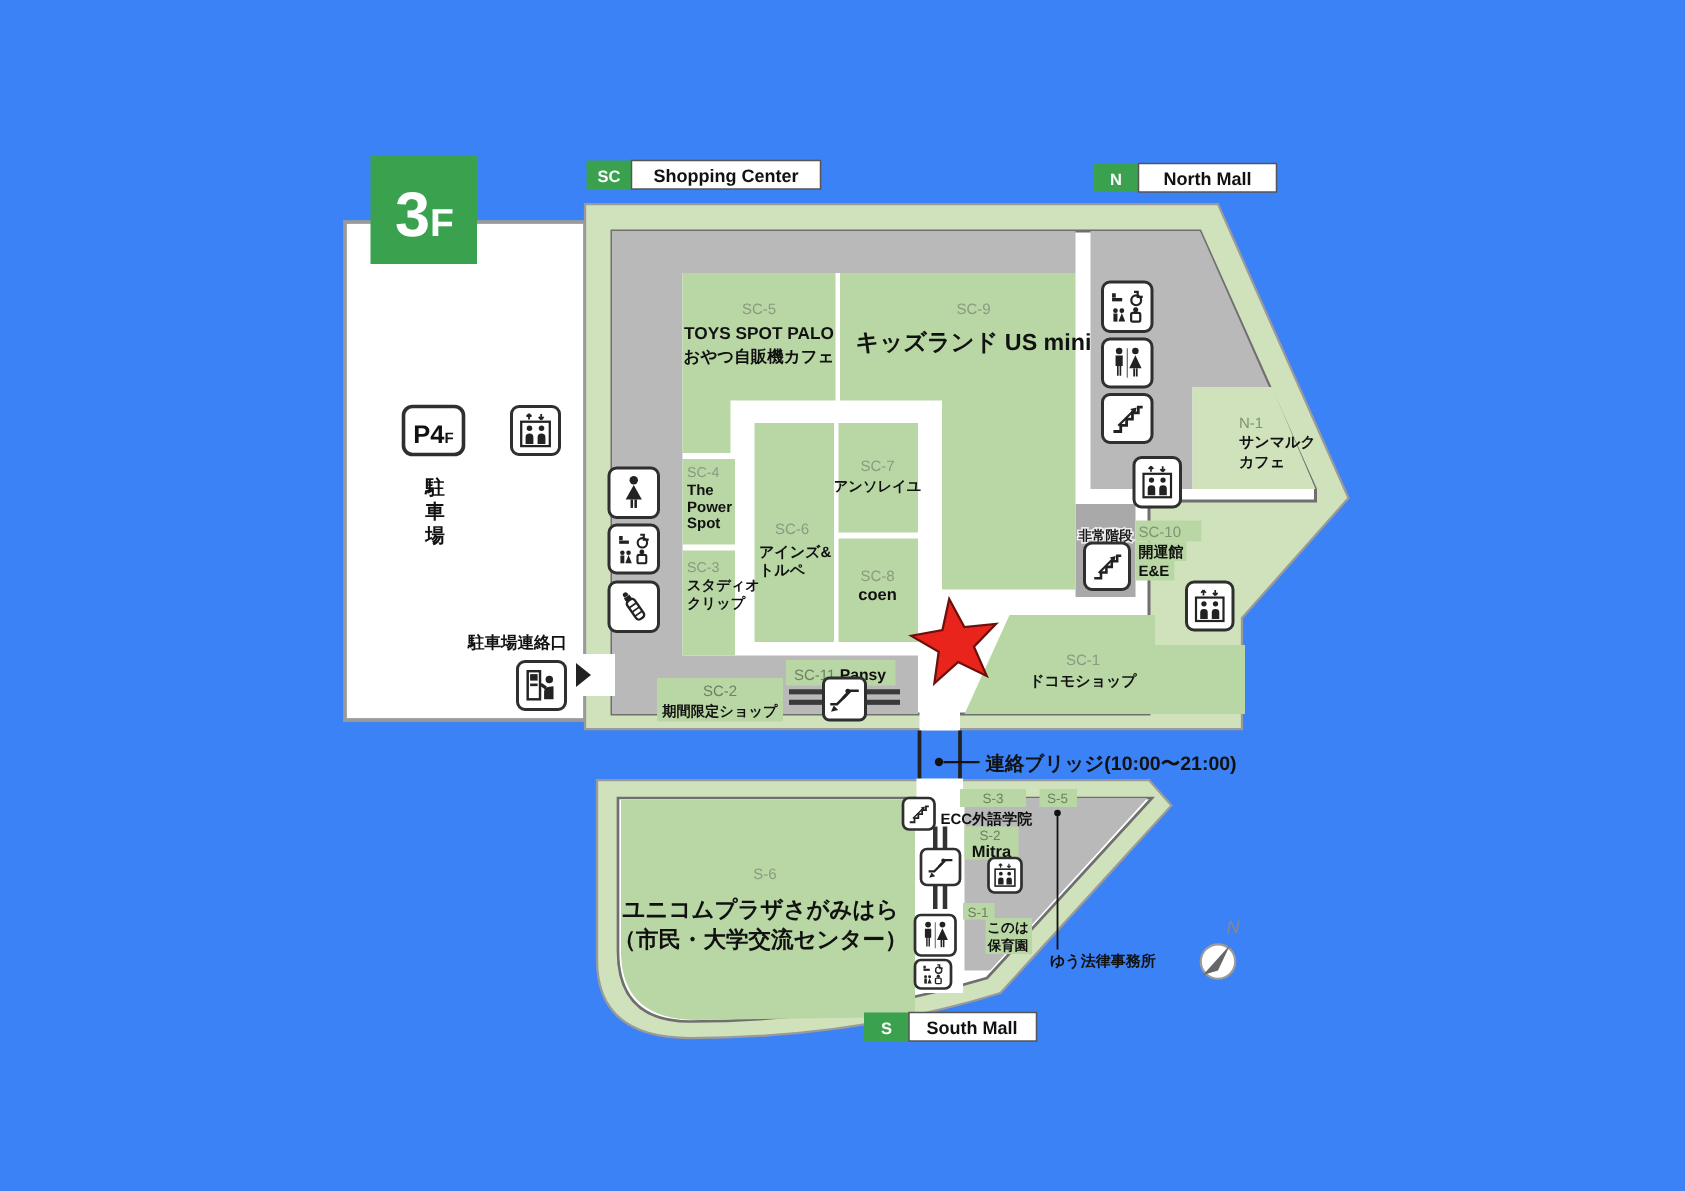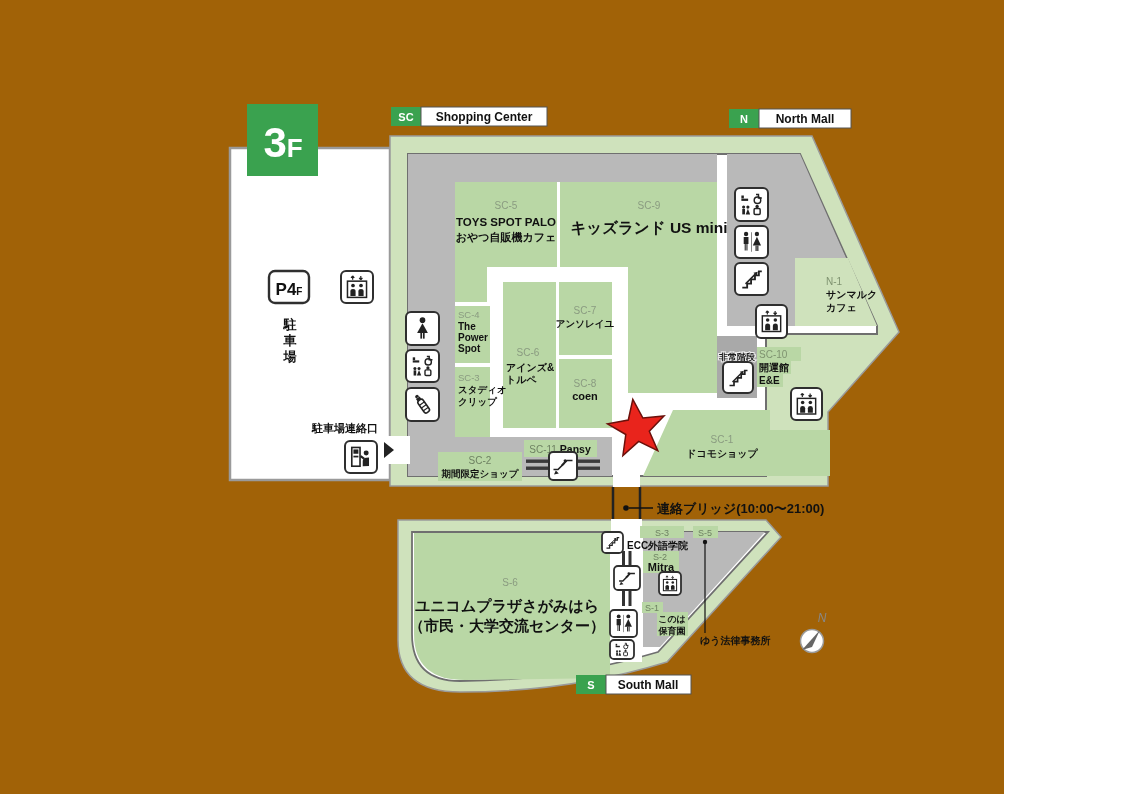--- a/index.html
+++ b/index.html
@@ -1,16 +1,16 @@
 <!DOCTYPE html>
 <html><head>
 <meta charset="utf-8">
 <style>
   html,body{margin:0;padding:0;background:#ffffff;}
-  #stage{position:relative;width:1004px;height:794px;background:#a16207;overflow:hidden;
+  #stage{position:relative;width:1123px;height:794px;background:#3b82f6;overflow:hidden;
          font-family:"Liberation Sans","DejaVu Sans",sans-serif;}
   svg text{font-family:"Liberation Sans","DejaVu Sans",sans-serif;}
 </style>
 </head>
 <body>
 
 <div id="stage">
 <svg width="1123" height="794" viewBox="0 0 1123 794">
   <defs>
     <symbol id="sym-woman" viewBox="0 0 24 24">

